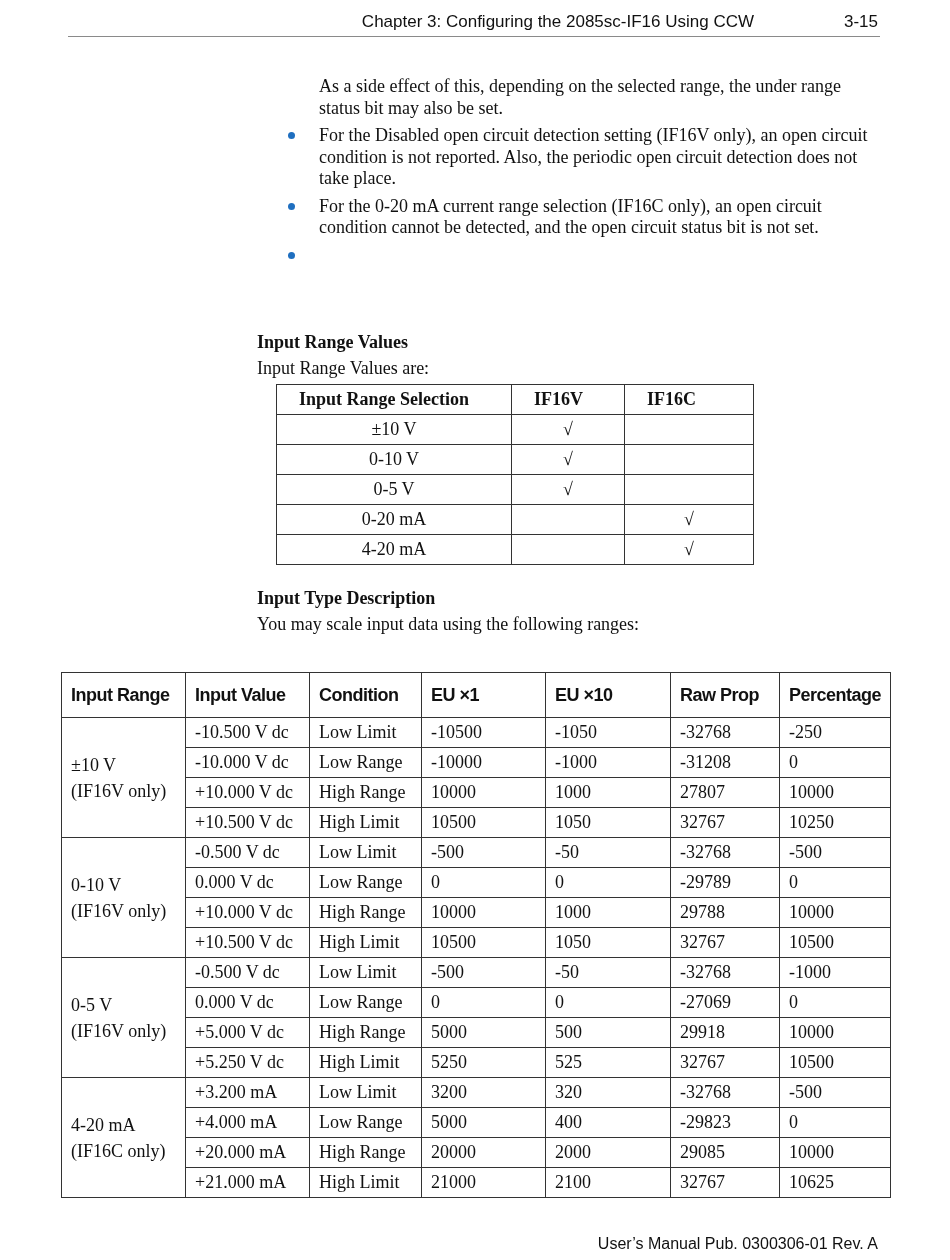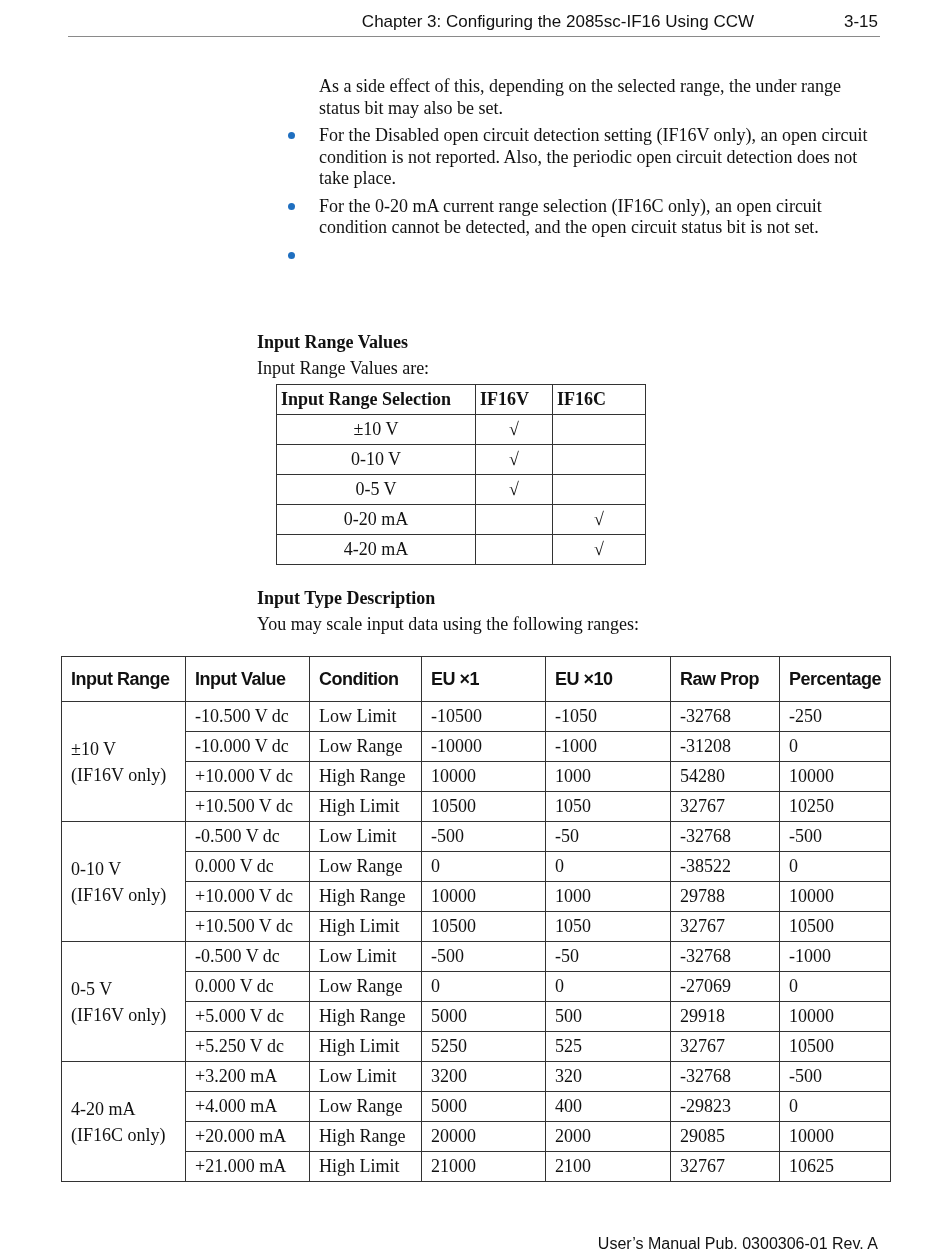--- a/index.html
+++ b/index.html
@@ -13,25 +13,25 @@
   .header .pnum { position: absolute; right: 2px; top: 2px; }
   .serif { font-family: "Liberation Serif", serif; }
   .para { position: absolute; left: 319px; width: 565px; font-size: 18px; line-height: 21.5px; }
   .bullet-list { position: absolute; left: 283px; top: 125px; width: 600px; margin: 0; padding: 0; list-style: none; }
   .bullet-item { position: relative; padding-left: 36px; font-size: 18px; line-height: 21.5px; margin-bottom: 6px; }
   .bullet-dot { position: absolute; left: 5px; top: 7px; width: 7px; height: 7px; border-radius: 50%; }
   .h-bold { position: absolute; left: 257px; font-weight: bold; font-size: 18px; }
   .intro { position: absolute; left: 257px; font-size: 18px; }
   table { border-collapse: collapse; }
   #range-table { position: absolute; left: 276px; top: 384px; font-size: 18px; }
-  #range-table th, #range-table td { border: 1px solid #333; height: 29px; padding: 0 4px; }
+  #range-table th, #range-table td { border: 1px solid #333; height: 29px; padding: 0 22px; }
   #range-table th { font-weight: bold; text-align: left; }
   #range-table td.sel { text-align: center; }
   #range-table td.chk { text-align: center; }
-  #type-table { position: absolute; left: 61px; top: 656px; font-size: 18px; padding-left: 28px; }
+  #type-table { position: absolute; left: 61px; top: 672px; font-size: 18px; padding-left: 28px; }
   #type-table th, #type-table td { border: 1px solid #333; padding: 0 9px; text-align: left; }
   #type-table th { font-weight: bold; height: 44px; font-family: "Liberation Sans", sans-serif; font-stretch: condensed; letter-spacing: -0.5px; }
   #type-table td { height: 29px; }
   #type-table td.grp { vertical-align: middle; line-height: 26px; }
   .footer { position: absolute; right: 72px; top: 1235px; font-family: "Liberation Sans", sans-serif; font-size: 16px; }
 </style>
 </head>
 <body>
 
 <div class="header">
@@ -129,21 +129,21 @@
         <td>-10000</td>
         <td>-1000</td>
         <td>-31208</td>
         <td>0</td>
       </tr>
       <tr>
         <td>+10.000 V dc</td>
         <td>High Range</td>
         <td>10000</td>
         <td>1000</td>
-        <td>54280</td>
+        <td>27807</td>
         <td>10000</td>
       </tr>
       <tr>
         <td>+10.500 V dc</td>
         <td>High Limit</td>
         <td>10500</td>
         <td>1050</td>
         <td>32767</td>
         <td>10250</td>
       </tr>
@@ -157,21 +157,21 @@
         <td>-500</td>
         <td>-50</td>
         <td>-32768</td>
         <td>-500</td>
       </tr>
       <tr>
         <td>0.000 V dc</td>
         <td>Low Range</td>
         <td>0</td>
         <td>0</td>
-        <td>-38522</td>
+        <td>-29789</td>
         <td>0</td>
       </tr>
       <tr>
         <td>+10.000 V dc</td>
         <td>High Range</td>
         <td>10000</td>
         <td>1000</td>
         <td>29788</td>
         <td>10000</td>
       </tr>

